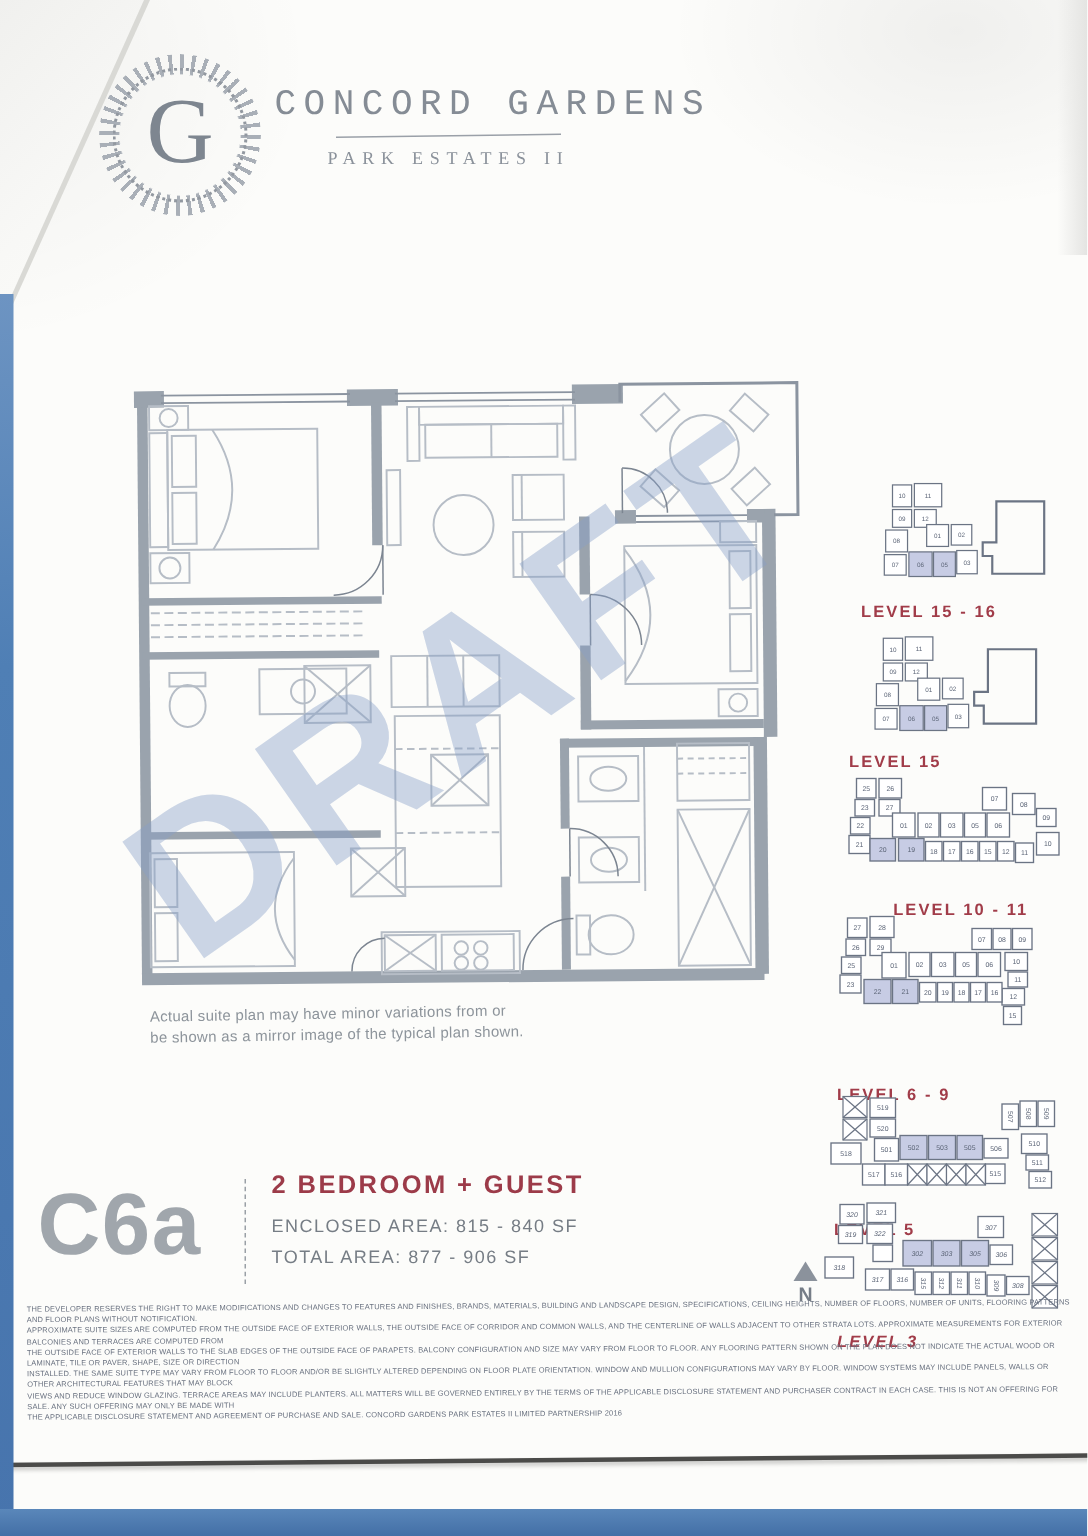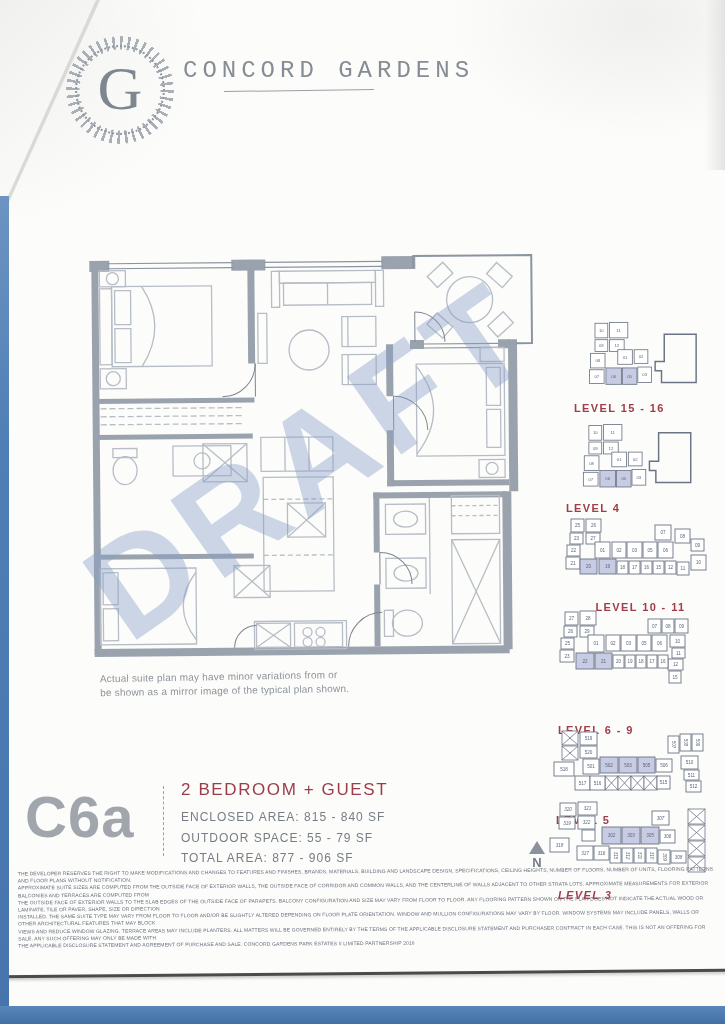--- a/index.html
+++ b/index.html
@@ -50,21 +50,21 @@
   .kp .lbl{font-size:11px;font-weight:bold;color:#a13c49;letter-spacing:1.4px;margin-top:4px;white-space:nowrap;}
   .kp-n{font-size:4.6px;fill:#5d6678;text-anchor:middle;font-family:"Liberation Sans",sans-serif;}
   .north{position:absolute;left:527px;top:841px;width:20px;text-align:center;}
   .north .tri{width:0;height:0;margin:0 auto;border-left:8px solid transparent;
     border-right:8px solid transparent;border-bottom:13px solid #8b929c;}
   .north .n{font-size:13px;font-weight:bold;color:#767d87;margin-top:1px;}
   
   .unit-code{position:absolute;left:25px;top:783px;font-size:58px;font-weight:700;color:#a0a6ac;letter-spacing:1px;}
   .unit-divider{position:absolute;left:163px;top:786px;height:70px;border-left:1px dashed #9aa0a6;}
   .unit-info{position:absolute;left:181px;top:780px;}
-  .unit-type{font-size:17px;font-weight:normal;color:#9c3b49;letter-spacing:1.6px;margin-bottom:7px;}
+  .unit-type{font-size:17px;font-weight:bold;color:#9c3b49;letter-spacing:1.6px;margin-bottom:7px;}
   .unit-line{font-size:12px;color:#767d85;letter-spacing:1px;line-height:20.5px;}
   
   .disc{position:absolute;left:18px;top:868px;width:698px;transform:rotate(-0.4deg);
     font-size:5px;line-height:7.2px;color:#68707f;letter-spacing:0.12px;}
 </style>
 </head>
 <body>
 
 <div class="sheet">
 
@@ -73,20 +73,21 @@
   <div class="edge-right-gray"></div>
 
   <div class="logo">
     <div class="lace"></div>
     <div class="ring"></div>
     <div class="g">G</div>
   </div>
   <div class="brand">
     <div class="t1">CONCORD GARDENS</div>
     <div class="rule"></div>
+    <div class="t2">PARK ESTATES II</div>
   </div>
 
   <div class="plan">
     <svg viewBox="0 0 450 410">
 
       <g fill="#9aa3ad">
         <rect x="8" y="8" width="7" height="390"></rect>
         <rect x="8" y="392" width="415" height="8"></rect>
         <rect x="6" y="4" width="20" height="11"></rect>
         <rect x="148" y="4" width="34" height="11"></rect>
@@ -303,21 +304,21 @@
           <rect x="71" y="35" width="15" height="15" fill="#ffffff" stroke="#6b7484" stroke-width="0.9"></rect>
           <text class="kp-n" x="78.5" y="44.3">02</text>
           <rect x="40" y="55" width="17" height="18" fill="#c7cce4" stroke="#6b7484" stroke-width="0.9"></rect>
           <text class="kp-n" x="48.5" y="65.8">06</text>
           <rect x="58" y="55" width="16" height="18" fill="#c7cce4" stroke="#6b7484" stroke-width="0.9"></rect>
           <text class="kp-n" x="66" y="65.8">05</text>
           <rect x="75" y="54" width="15" height="17" fill="#ffffff" stroke="#6b7484" stroke-width="0.9"></rect>
           <text class="kp-n" x="82.5" y="64.3">03</text>
         </svg>
       </div>
-    <div class="lbl" style="padding-left:8px;">LEVEL 4</div>
+    <div class="lbl" style="padding-left:8px;">LEVEL 15</div>
   </div>
   <div class="kp" style="left:555px;top:515px;width:165px;">
     <div style="height:82px;">
         <svg viewBox="0 0 165 82" width="100%" height="100%">
           <rect x="16" y="4" width="13" height="13" fill="#ffffff" stroke="#6b7484" stroke-width="0.9"></rect>
           <text class="kp-n" x="22.5" y="12.3">25</text>
           <rect x="31" y="4" width="15" height="13" fill="#ffffff" stroke="#6b7484" stroke-width="0.9"></rect>
           <text class="kp-n" x="38.5" y="12.3">26</text>
           <rect x="15" y="18" width="13" height="11" fill="#ffffff" stroke="#6b7484" stroke-width="0.9"></rect>
           <text class="kp-n" x="21.5" y="25.3">23</text>
@@ -561,21 +562,20 @@
   <div class="north">
     <div class="tri"></div>
     <div class="n">N</div>
   </div>
 
   <div class="unit-code">C6a</div>
   <div class="unit-divider"></div>
   <div class="unit-info">
     <div class="unit-type">2 BEDROOM + GUEST</div>
     <div class="unit-line">ENCLOSED AREA: 815 - 840 SF</div>
-    <div class="unit-line">OUTDOOR SPACE: 55 - 79 SF</div>
     <div class="unit-line">TOTAL AREA: 877 - 906 SF</div>
   </div>
 
   <div class="disc">
     <div>THE DEVELOPER RESERVES THE RIGHT TO MAKE MODIFICATIONS AND CHANGES TO FEATURES AND FINISHES, BRANDS, MATERIALS, BUILDING AND LANDSCAPE DESIGN, SPECIFICATIONS, CEILING HEIGHTS, NUMBER OF FLOORS, NUMBER OF UNITS, FLOORING PATTERNS AND FLOOR PLANS WITHOUT NOTIFICATION.</div>
     <div>APPROXIMATE SUITE SIZES ARE COMPUTED FROM THE OUTSIDE FACE OF EXTERIOR WALLS, THE OUTSIDE FACE OF CORRIDOR AND COMMON WALLS, AND THE CENTERLINE OF WALLS ADJACENT TO OTHER STRATA LOTS. APPROXIMATE MEASUREMENTS FOR EXTERIOR BALCONIES AND TERRACES ARE COMPUTED FROM</div>
     <div>THE OUTSIDE FACE OF EXTERIOR WALLS TO THE SLAB EDGES OF THE OUTSIDE FACE OF PARAPETS. BALCONY CONFIGURATION AND SIZE MAY VARY FROM FLOOR TO FLOOR. ANY FLOORING PATTERN SHOWN ON THE PLAN DOES NOT INDICATE THE ACTUAL WOOD OR LAMINATE, TILE OR PAVER, SHAPE, SIZE OR DIRECTION</div>
     <div>INSTALLED. THE SAME SUITE TYPE MAY VARY FROM FLOOR TO FLOOR AND/OR BE SLIGHTLY ALTERED DEPENDING ON FLOOR PLATE ORIENTATION. WINDOW AND MULLION CONFIGURATIONS MAY VARY BY FLOOR. WINDOW SYSTEMS MAY INCLUDE PANELS, WALLS OR OTHER ARCHITECTURAL FEATURES THAT MAY BLOCK</div>
     <div>VIEWS AND REDUCE WINDOW GLAZING. TERRACE AREAS MAY INCLUDE PLANTERS. ALL MATTERS WILL BE GOVERNED ENTIRELY BY THE TERMS OF THE APPLICABLE DISCLOSURE STATEMENT AND PURCHASER CONTRACT IN EACH CASE. THIS IS NOT AN OFFERING FOR SALE. ANY SUCH OFFERING MAY ONLY BE MADE WITH</div>
     <div>THE APPLICABLE DISCLOSURE STATEMENT AND AGREEMENT OF PURCHASE AND SALE. CONCORD GARDENS PARK ESTATES II LIMITED PARTNERSHIP 2016</div>

